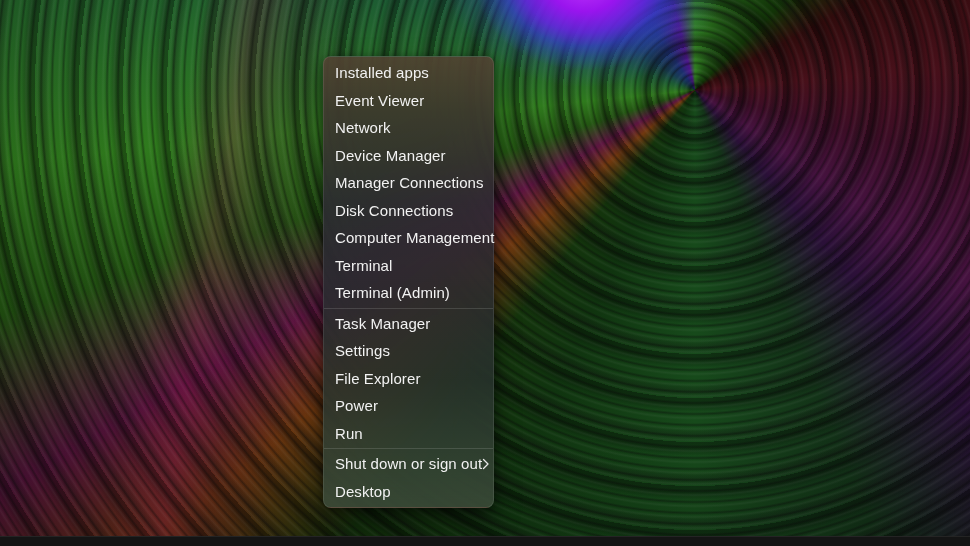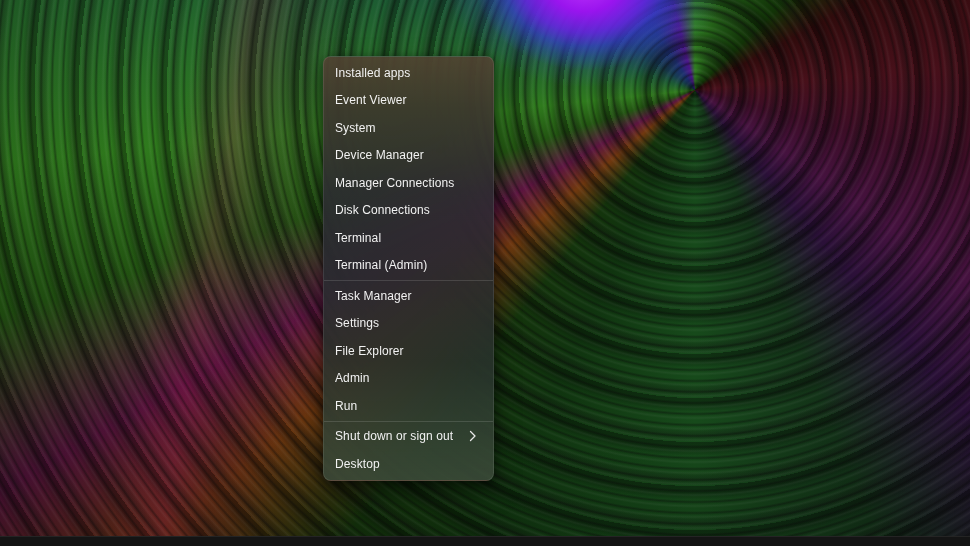--- a/index.html
+++ b/index.html
@@ -57,21 +57,21 @@
       rgba(40,50,46,0.84) 72%, rgba(56,70,56,0.84) 92%,
       rgba(62,76,60,0.84) 100%);
     backdrop-filter: blur(28px) saturate(125%);
     -webkit-backdrop-filter: blur(28px) saturate(125%);
     box-shadow: 0 10px 24px rgba(0,0,0,0.5), 0 2px 8px rgba(0,0,0,0.35);
   }
   .menu-item {
     height: 27.5px; margin: 0 2px; padding: 0 12px 0 9px;
     display: flex; align-items: center; justify-content: space-between;
     border-radius: 4px;
-    font-size: 12px; color: #f2f2f2; letter-spacing: 0.1px;
+    font-size: 15px; color: #f2f2f2; letter-spacing: 0.1px;
     cursor: default; white-space: nowrap;
   }
   .separator { height: 1px; margin: 1px 0; background: rgba(255,255,255,0.13); }
   .submenu-chevron { display: flex; align-items: center; margin-right: 2px; }
 
   
   .taskbar-strip {
     position: absolute; left: 0; right: 0; bottom: 0; height: 10px;
     background: #141414; border-top: 1px solid rgba(255,255,255,0.07);
   }
@@ -80,33 +80,34 @@
 <body>
 
 <div class="screen">
 
   <div class="wallpaper"></div>
 
   <div class="menu">
 
     <div class="menu-item">Installed apps</div>
     <div class="menu-item">Event Viewer</div>
-    <div class="menu-item">System</div>
+    <div class="menu-item">Network</div>
     <div class="menu-item">Device Manager</div>
     <div class="menu-item">Manager Connections</div>
     <div class="menu-item">Disk Connections</div>
+    <div class="menu-item">Computer Management</div>
     <div class="menu-item">Terminal</div>
     <div class="menu-item">Terminal (Admin)</div>
 
     <div class="separator"></div>
 
     <div class="menu-item">Task Manager</div>
     <div class="menu-item">Settings</div>
     <div class="menu-item">File Explorer</div>
-    <div class="menu-item">Admin</div>
+    <div class="menu-item">Power</div>
     <div class="menu-item">Run</div>
 
     <div class="separator"></div>
 
     <div class="menu-item">
       <span>Shut down or sign out</span>
       <span class="submenu-chevron">
         <svg width="8" height="12" viewBox="0 0 8 12">
           <path d="M1.5 1.5 L6 6 L1.5 10.5" fill="none" stroke="#e9e9e9" stroke-width="1.3" stroke-linecap="round" stroke-linejoin="round"></path>
         </svg>

